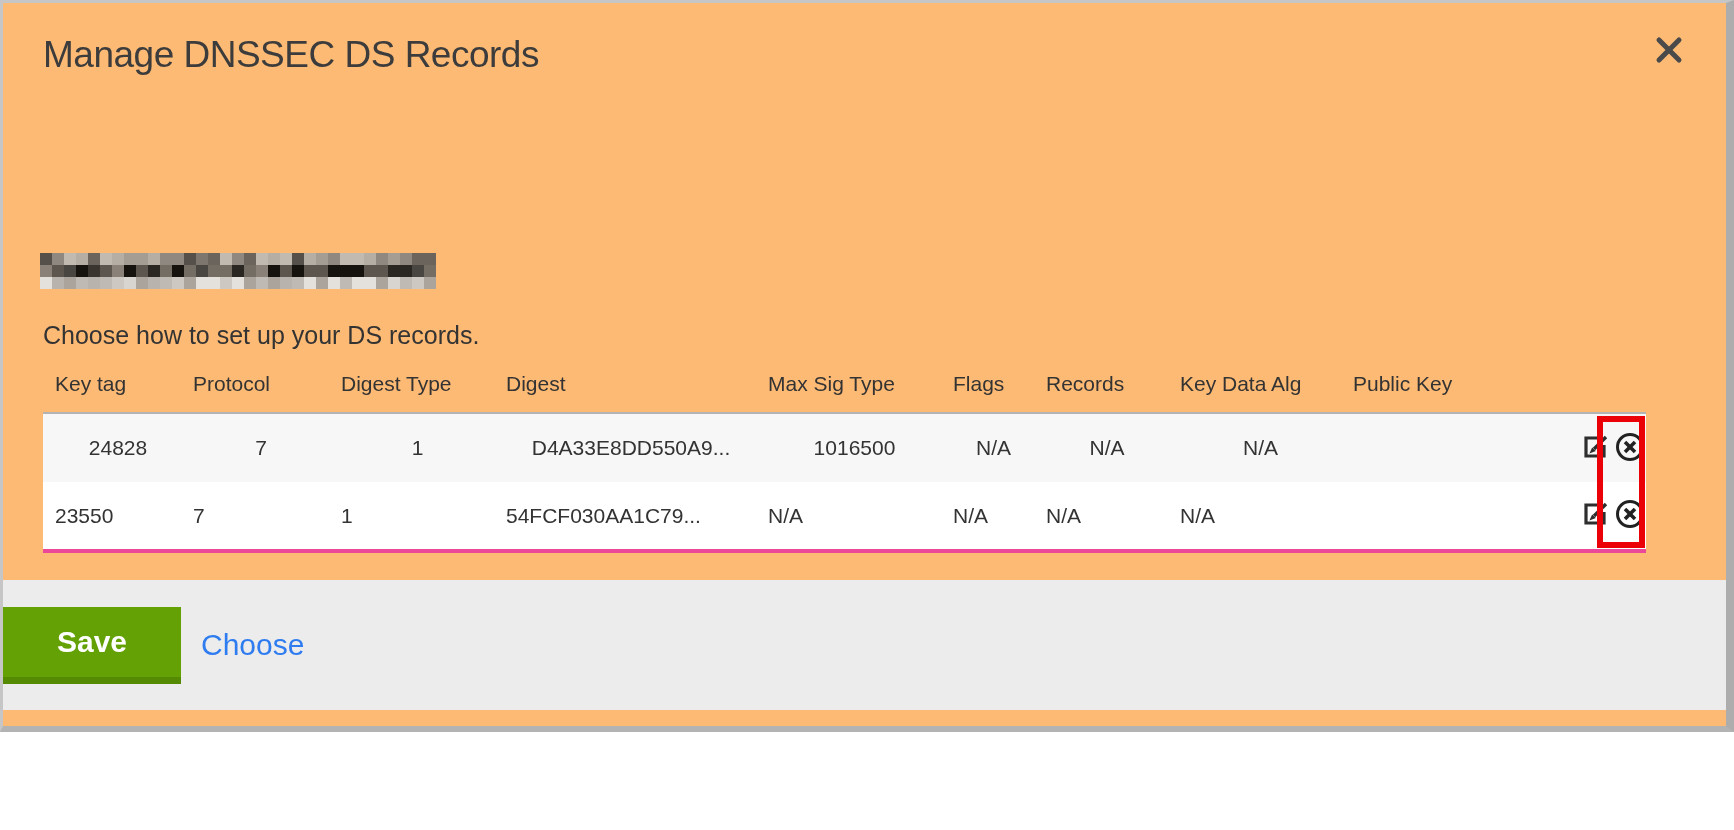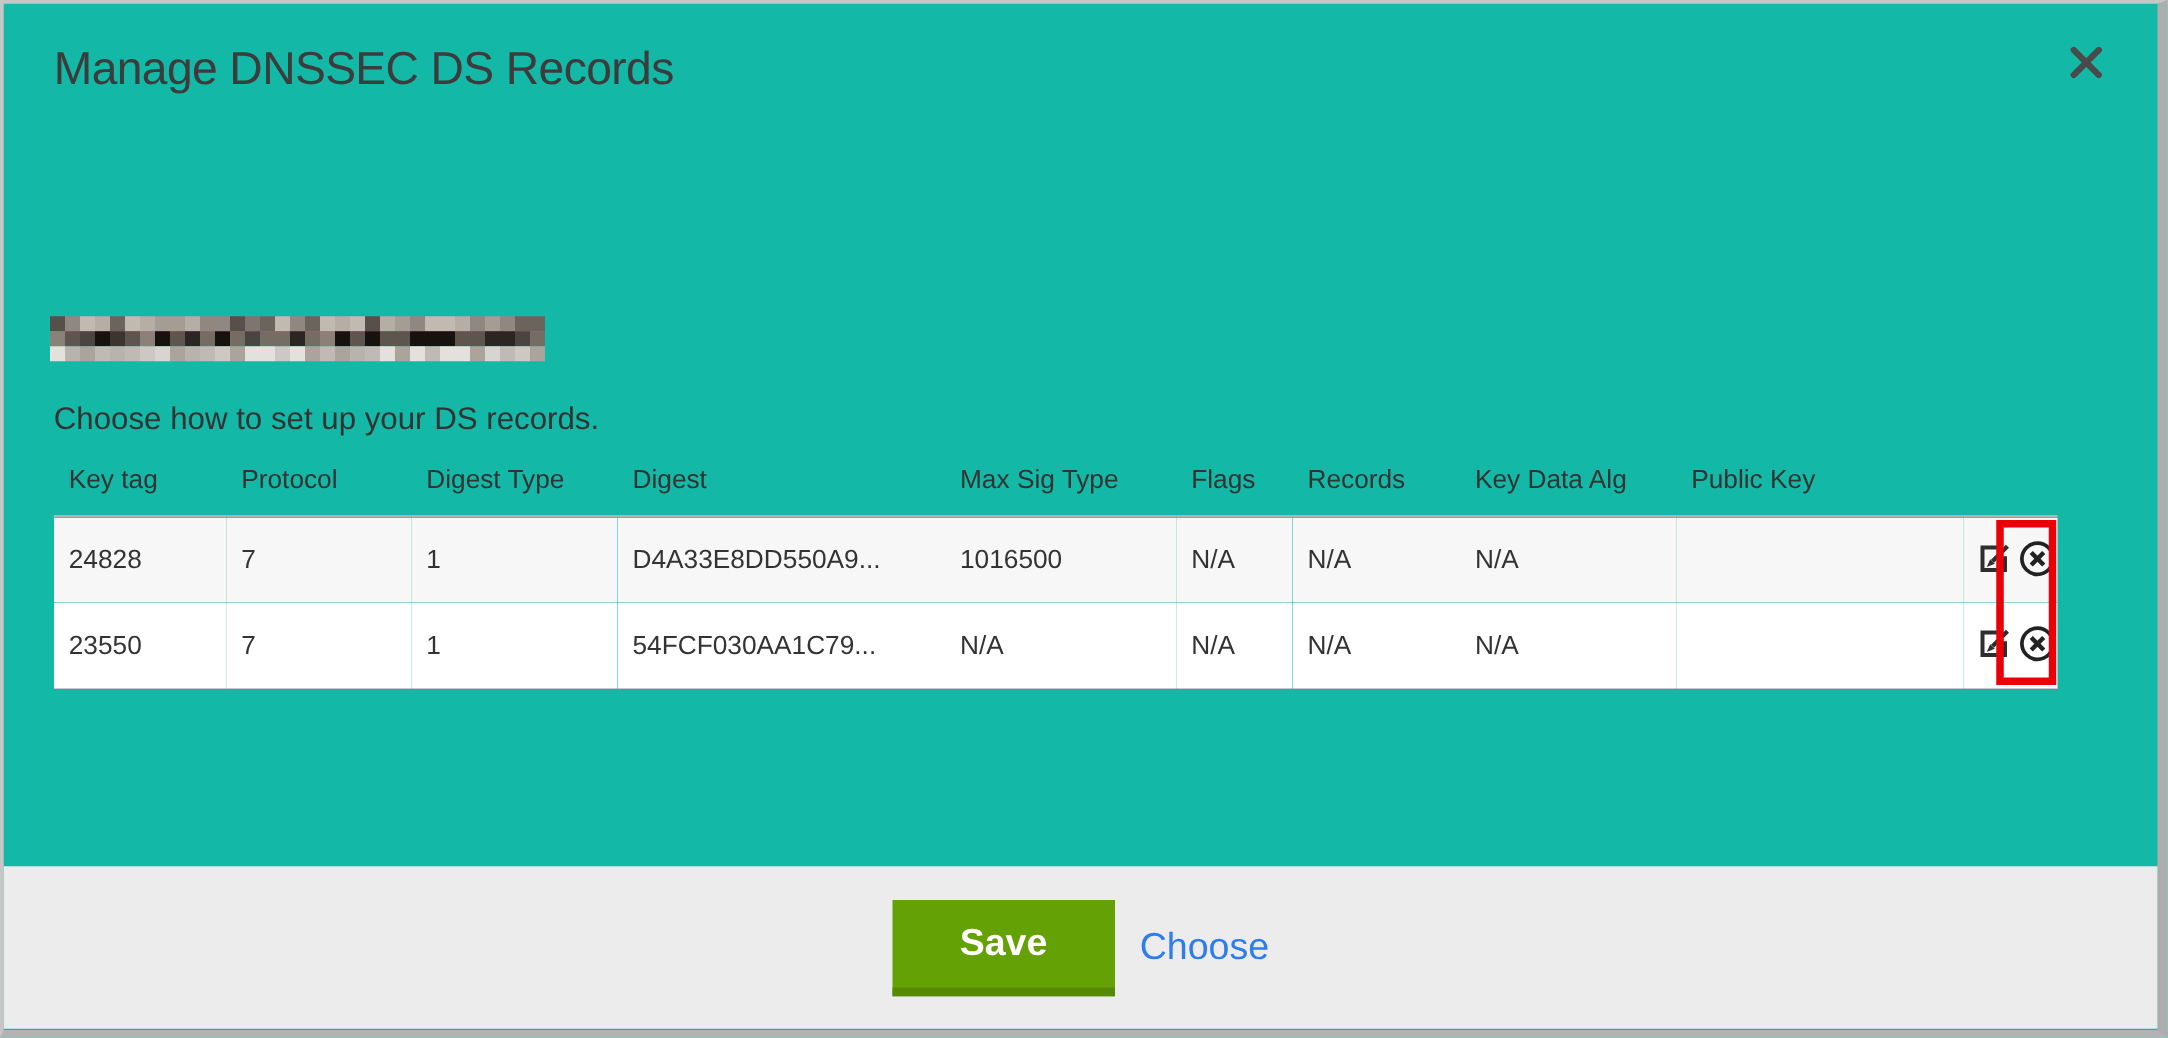--- a/index.html
+++ b/index.html
@@ -7,22 +7,22 @@
   body {
     font-family: "Liberation Sans", "DejaVu Sans", sans-serif;
     color: #333333;
     width: 1734px;
     height: 830px;
     overflow: hidden;
   }
   .modal {
     position: relative;
     width: 1734px;
-    height: 830px;
-    background: #14b8a6;
+    height: 732px;
+    background: #fdba74;
     border-top: 3px solid #c6c6c6;
     border-left: 3px solid #c6c6c6;
     border-right: 8px solid #adadad;
     border-bottom: 6px solid #b3b3b3;
   }
   .modal-title {
     margin: 30px 0 0 40px;
     font-size: 37px;
     font-weight: 300;
     letter-spacing: -0.5px;
@@ -78,22 +78,22 @@
   }
   table.ds-table thead tr { border-bottom: 2px solid #b3b3b3; }
   table.ds-table td {
     font-size: 21px;
     color: #333333;
     padding: 0 0 0 12px;
     white-space: nowrap;
     overflow: hidden;
   }
   table.ds-table tbody tr { height: 69px; }
-  table.ds-table tbody tr:nth-child(1) { background: #f7f7f7; }
-  table.ds-table tbody tr:nth-child(2) { background: #ffffff; border-bottom: 1px solid #ec4899; }
+  table.ds-table tbody tr:nth-child(1) { background: #f7f7f7; text-align: center; }
+  table.ds-table tbody tr:nth-child(2) { background: #ffffff; border-bottom: 4px solid #ec4899; }
   td.actions-cell { padding: 0 6px 0 0; }
   .actions {
     display: flex;
     justify-content: flex-end;
     align-items: center;
     gap: 3px;
   }
   .icon-btn {
     background: none;
     border: none;
@@ -124,27 +124,26 @@
     color: #5f9b04;
     font-family: "Liberation Sans", sans-serif;
     font-size: 24px;
     padding: 0 24px;
     cursor: pointer;
   }
 
   .footer {
     position: absolute;
     left: 0;
-    bottom: 1px;
+    bottom: 16px;
     width: 100%;
     height: 130px;
     background: #ececec;
     display: flex;
     align-items: center;
-    justify-content: center;
     gap: 20px;
   }
   .save-btn {
     width: 178px;
     height: 77px;
     background: #63a104;
     border: none;
     border-bottom: 7px solid #548b02;
     color: #ffffff;
     font-family: "Liberation Sans", sans-serif;

